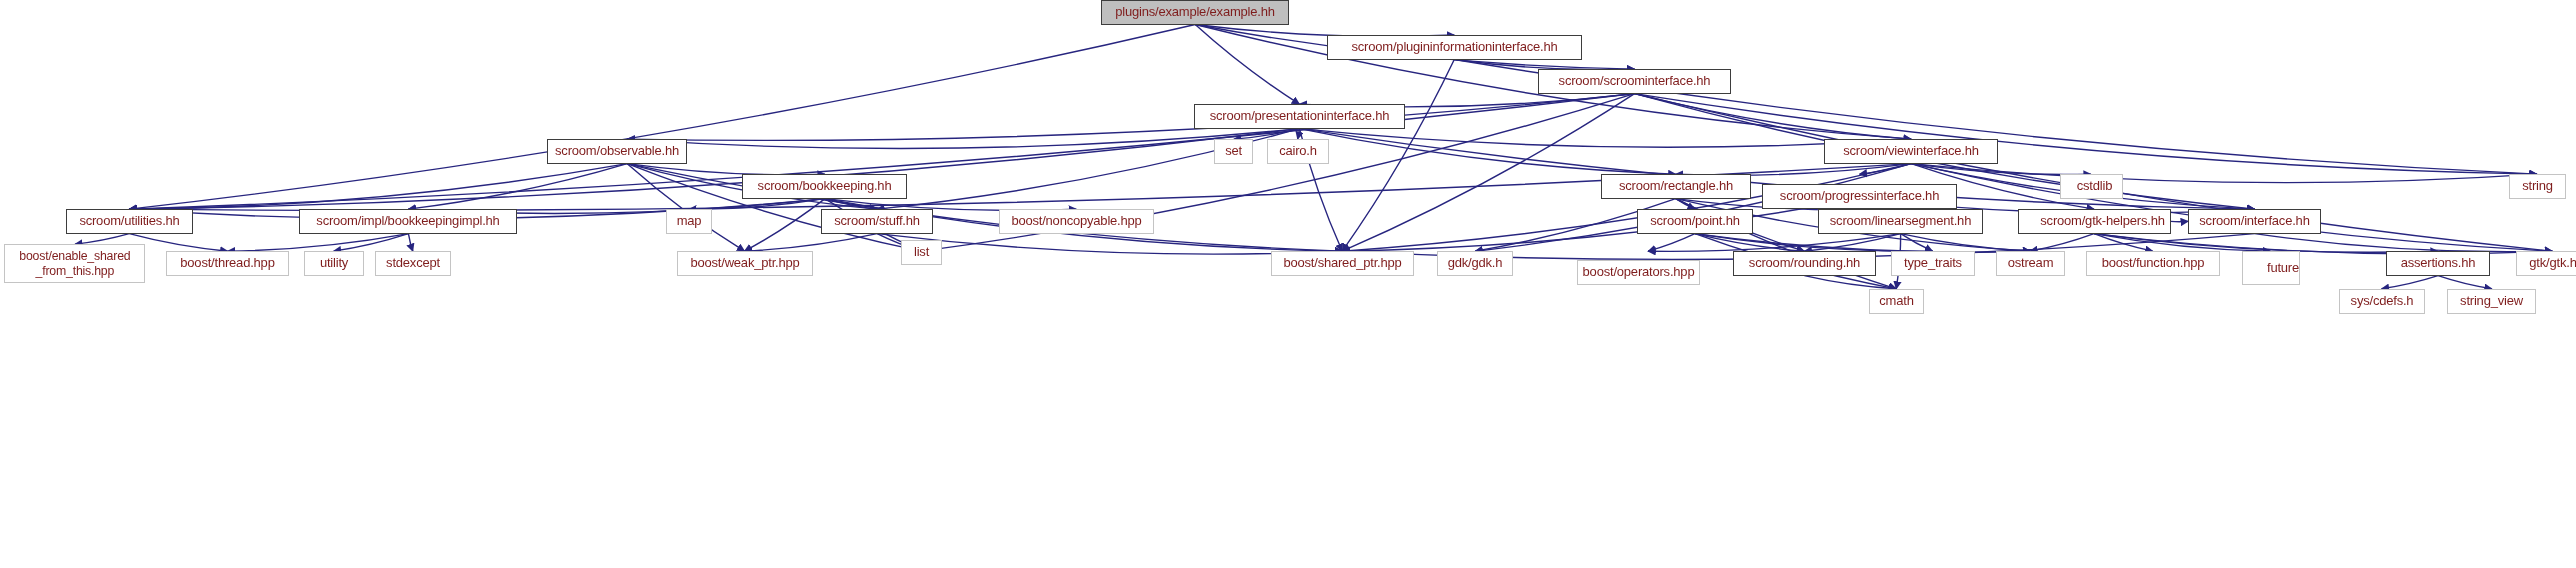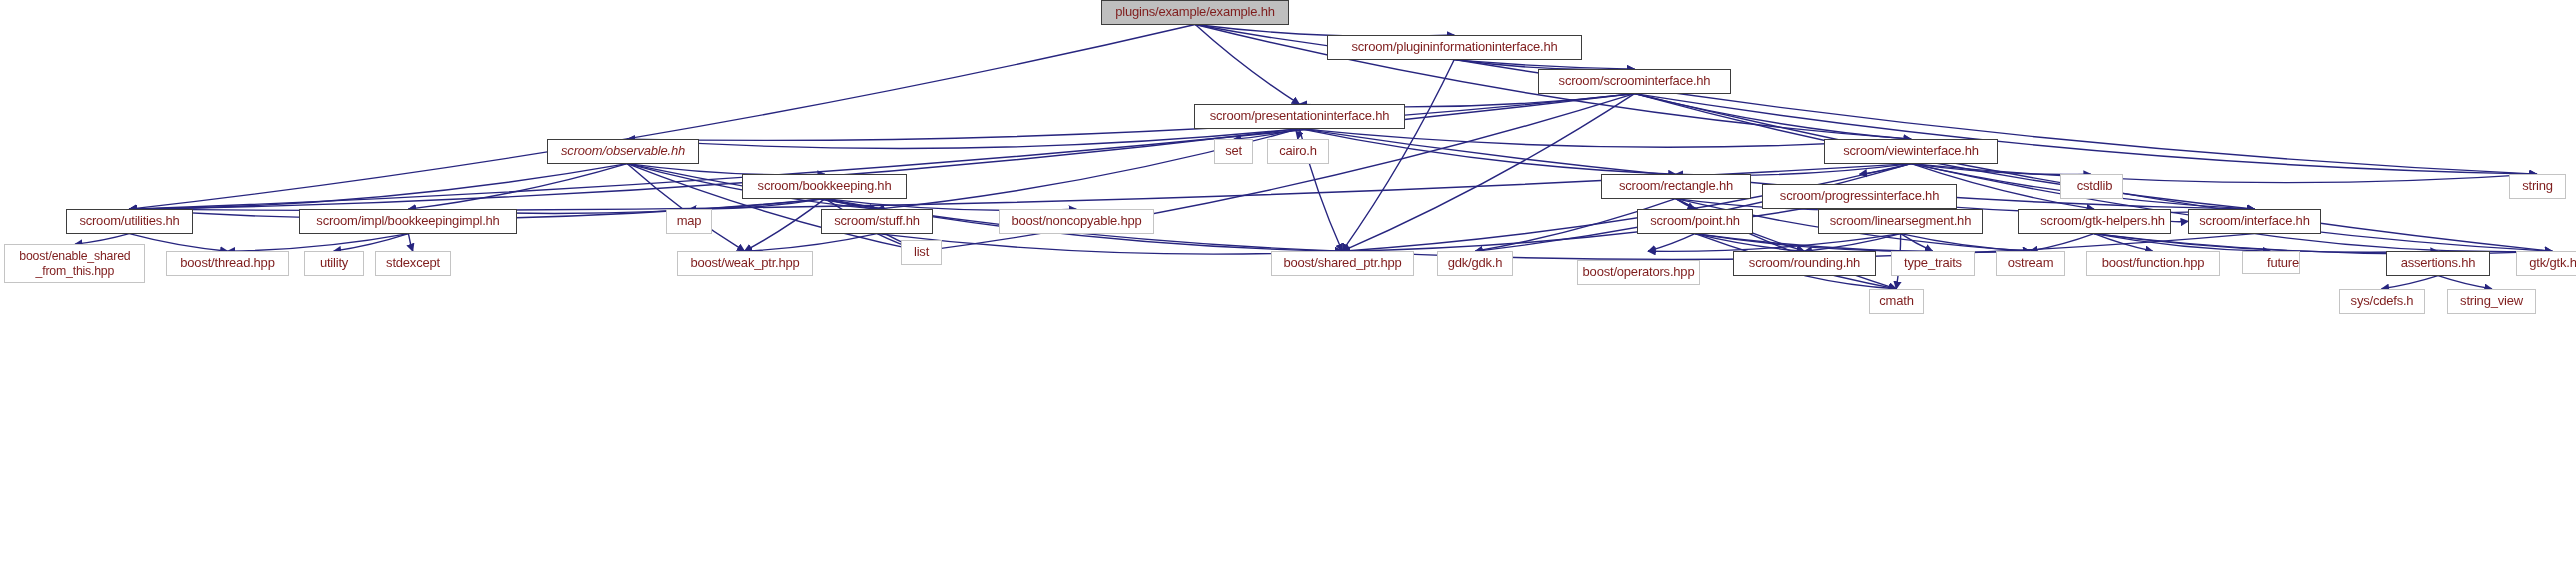--- a/index.html
+++ b/index.html
@@ -152,21 +152,21 @@
         <path d="M 2576 267 Q 2745.16 291.28 2916 287" marker-end="url(#arrow)"></path>
       </g>
   </svg>
   <div id="nodes">
       <div class="gnode root" style="left: 1101px; top: 0px; width: 188px; height: 24.5px;">plugins/example/example.hh</div>
       <div class="gnode internal" style="left: 1327px; top: 35px; width: 255px; height: 24.5px;">scroom/plugininformationinterface.hh</div>
       <div class="gnode internal" style="left: 1538px; top: 69px; width: 193px; height: 24.5px;">scroom/scroominterface.hh</div>
       <div class="gnode internal" style="left: 1194px; top: 104px; width: 211px; height: 24.5px;">scroom/presentationinterface.hh</div>
       <div class="gnode external" style="left: 1214px; top: 139px; width: 39px; height: 24.5px;">set</div>
       <div class="gnode external" style="left: 1267px; top: 139px; width: 62px; height: 24.5px;">cairo.h</div>
-      <div class="gnode internal" style="left: 547px; top: 139px; width: 152px; height: 24.5px; font-style: italic;">scroom/observable.hh</div>
+      <div class="gnode internal" style="left: 547px; top: 139px; width: 140px; height: 24.5px;">scroom/observable.hh</div>
       <div class="gnode internal" style="left: 1824px; top: 139px; width: 174px; height: 24.5px;">scroom/viewinterface.hh</div>
       <div class="gnode internal" style="left: 742px; top: 174px; width: 165px; height: 24.5px;">scroom/bookkeeping.hh</div>
       <div class="gnode internal" style="left: 1601px; top: 174px; width: 150px; height: 24.5px;">scroom/rectangle.hh</div>
       <div class="gnode internal" style="left: 1762px; top: 174px; width: 195px; height: 24.5px; margin-top: 10px;">scroom/progressinterface.hh</div>
       <div class="gnode external" style="left: 2060px; top: 174px; width: 63px; height: 24.5px; padding-left: 6px;">cstdlib</div>
       <div class="gnode external" style="left: 2509px; top: 174px; width: 57px; height: 24.5px;">string</div>
       <div class="gnode internal" style="left: 66px; top: 209px; width: 127px; height: 24.5px;">scroom/utilities.hh</div>
       <div class="gnode internal" style="left: 299px; top: 209px; width: 218px; height: 24.5px;">scroom/impl/bookkeepingimpl.hh</div>
       <div class="gnode external" style="left: 666px; top: 209px; width: 46px; height: 24.5px;">map</div>
       <div class="gnode internal" style="left: 821px; top: 209px; width: 112px; height: 24.5px;">scroom/stuff.hh</div>
@@ -182,21 +182,21 @@
       <div class="gnode external" style="left: 375px; top: 251px; width: 76px; height: 24.5px;">stdexcept</div>
       <div class="gnode external" style="left: 677px; top: 251px; width: 136px; height: 24.5px;">boost/weak_ptr.hpp</div>
       <div class="gnode external" style="left: 901px; top: 240px; width: 41px; height: 24.5px;">list</div>
       <div class="gnode external" style="left: 1271px; top: 251px; width: 143px; height: 24.5px;">boost/shared_ptr.hpp</div>
       <div class="gnode external" style="left: 1437px; top: 251px; width: 76px; height: 24.5px;">gdk/gdk.h</div>
       <div class="gnode external" style="left: 1577px; top: 260px; width: 123px; height: 24.5px;">boost/operators.hpp</div>
       <div class="gnode internal" style="left: 1733px; top: 251px; width: 143px; height: 24.5px;">scroom/rounding.hh</div>
       <div class="gnode external" style="left: 1891px; top: 251px; width: 84px; height: 24.5px;">type_traits</div>
       <div class="gnode external" style="left: 1996px; top: 251px; width: 69px; height: 24.5px;">ostream</div>
       <div class="gnode external" style="left: 2086px; top: 251px; width: 134px; height: 24.5px;">boost/function.hpp</div>
-      <div class="gnode external" style="left: 2242px; top: 251px; width: 58px; height: 23px; padding-left: 24px;">future</div>
+      <div class="gnode external" style="left: 2242px; top: 251px; width: 58px; height: 34px; padding-left: 24px;">future</div>
       <div class="gnode internal" style="left: 2386px; top: 251px; width: 104px; height: 24.5px;">assertions.hh</div>
       <div class="gnode external" style="left: 2516px; top: 251px; width: 74px; height: 24.5px;">gtk/gtk.h</div>
       <div class="gnode external" style="left: 1869px; top: 289px; width: 55px; height: 24.5px;">cmath</div>
       <div class="gnode external" style="left: 2339px; top: 289px; width: 86px; height: 24.5px;">sys/cdefs.h</div>
       <div class="gnode external" style="left: 2447px; top: 289px; width: 89px; height: 24.5px;">string_view</div>
     </div>
 </div>
 
 
 </body></html>

